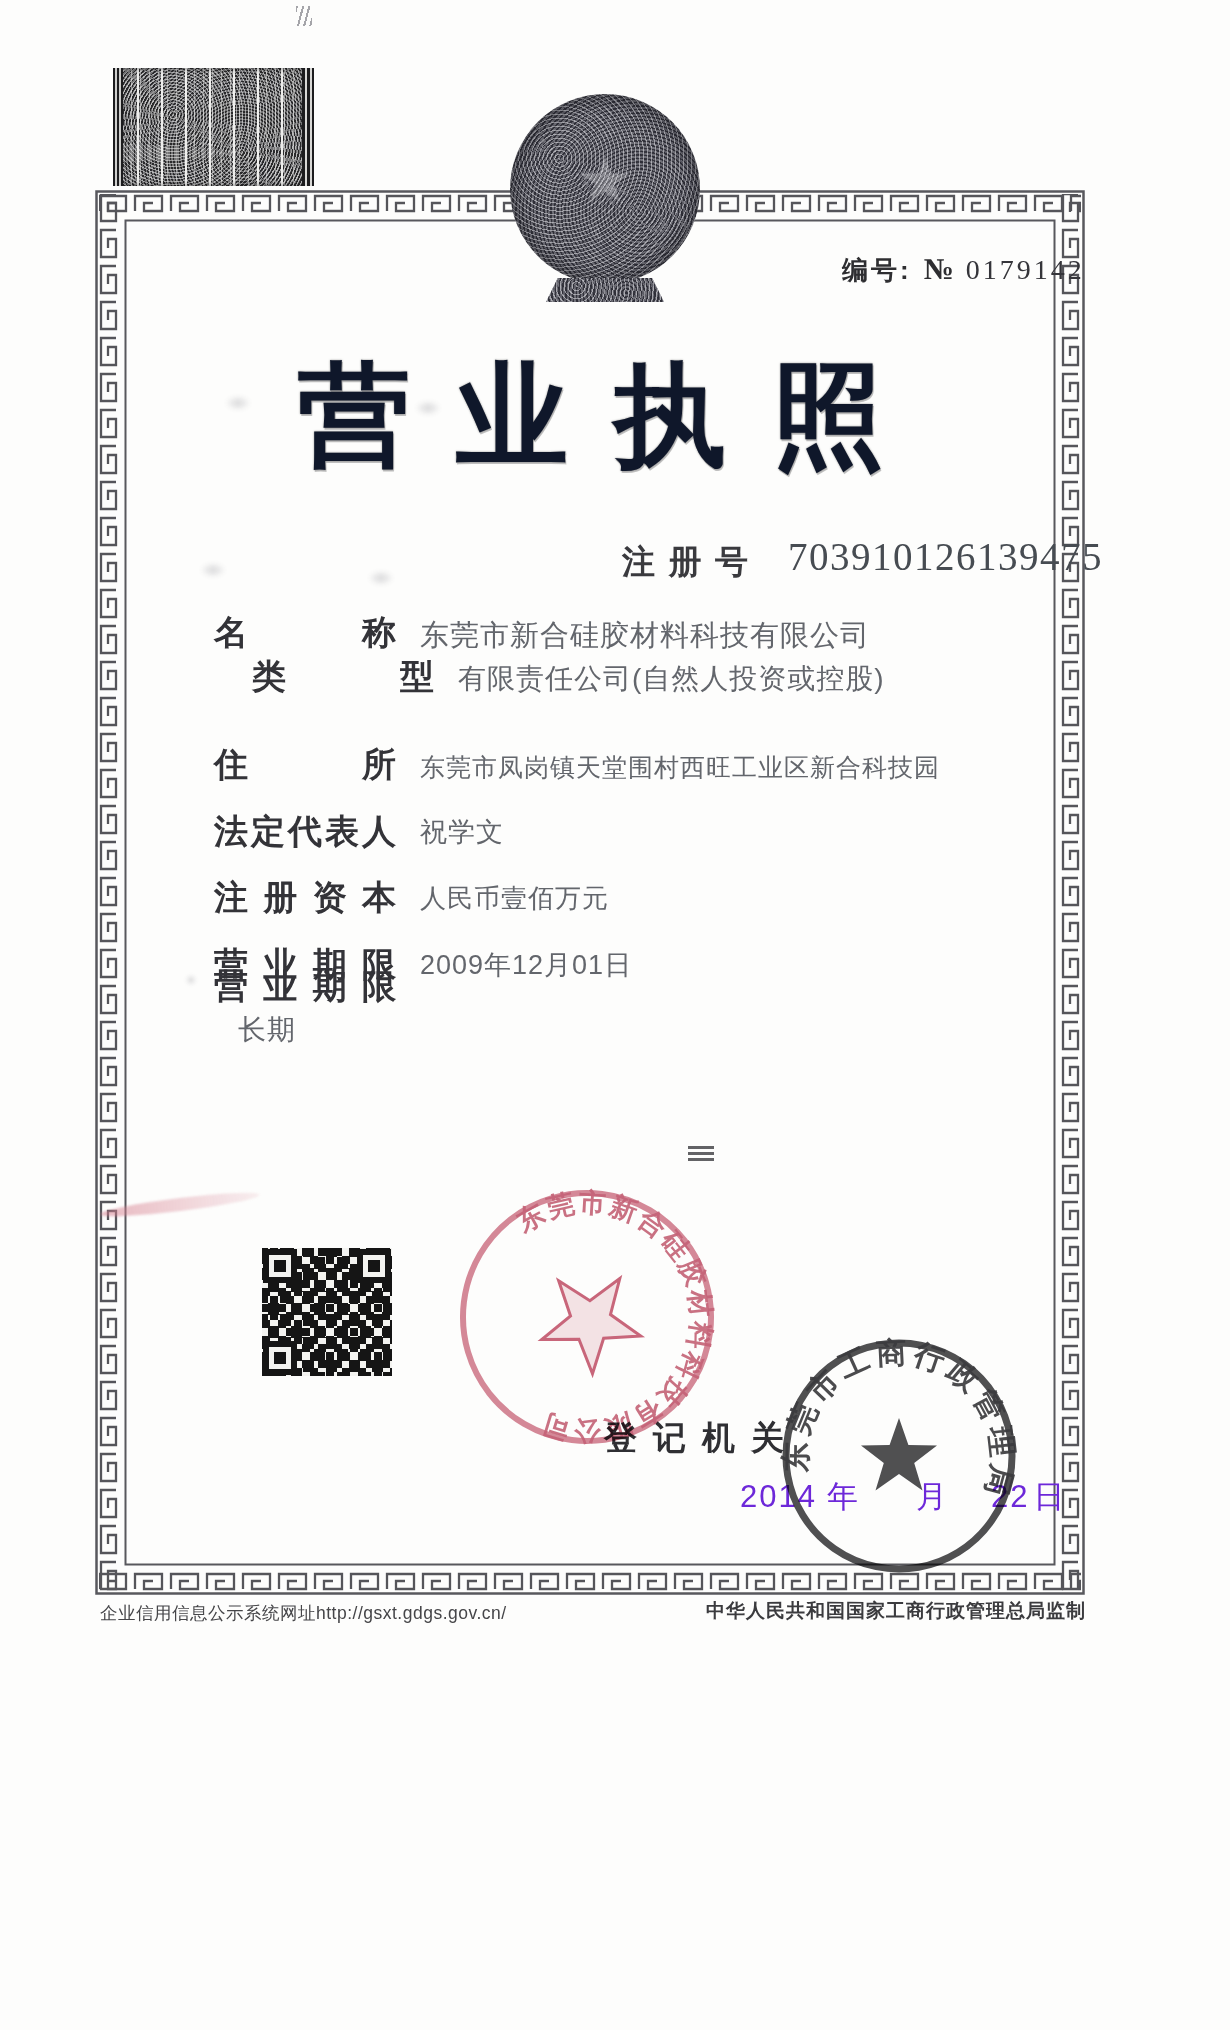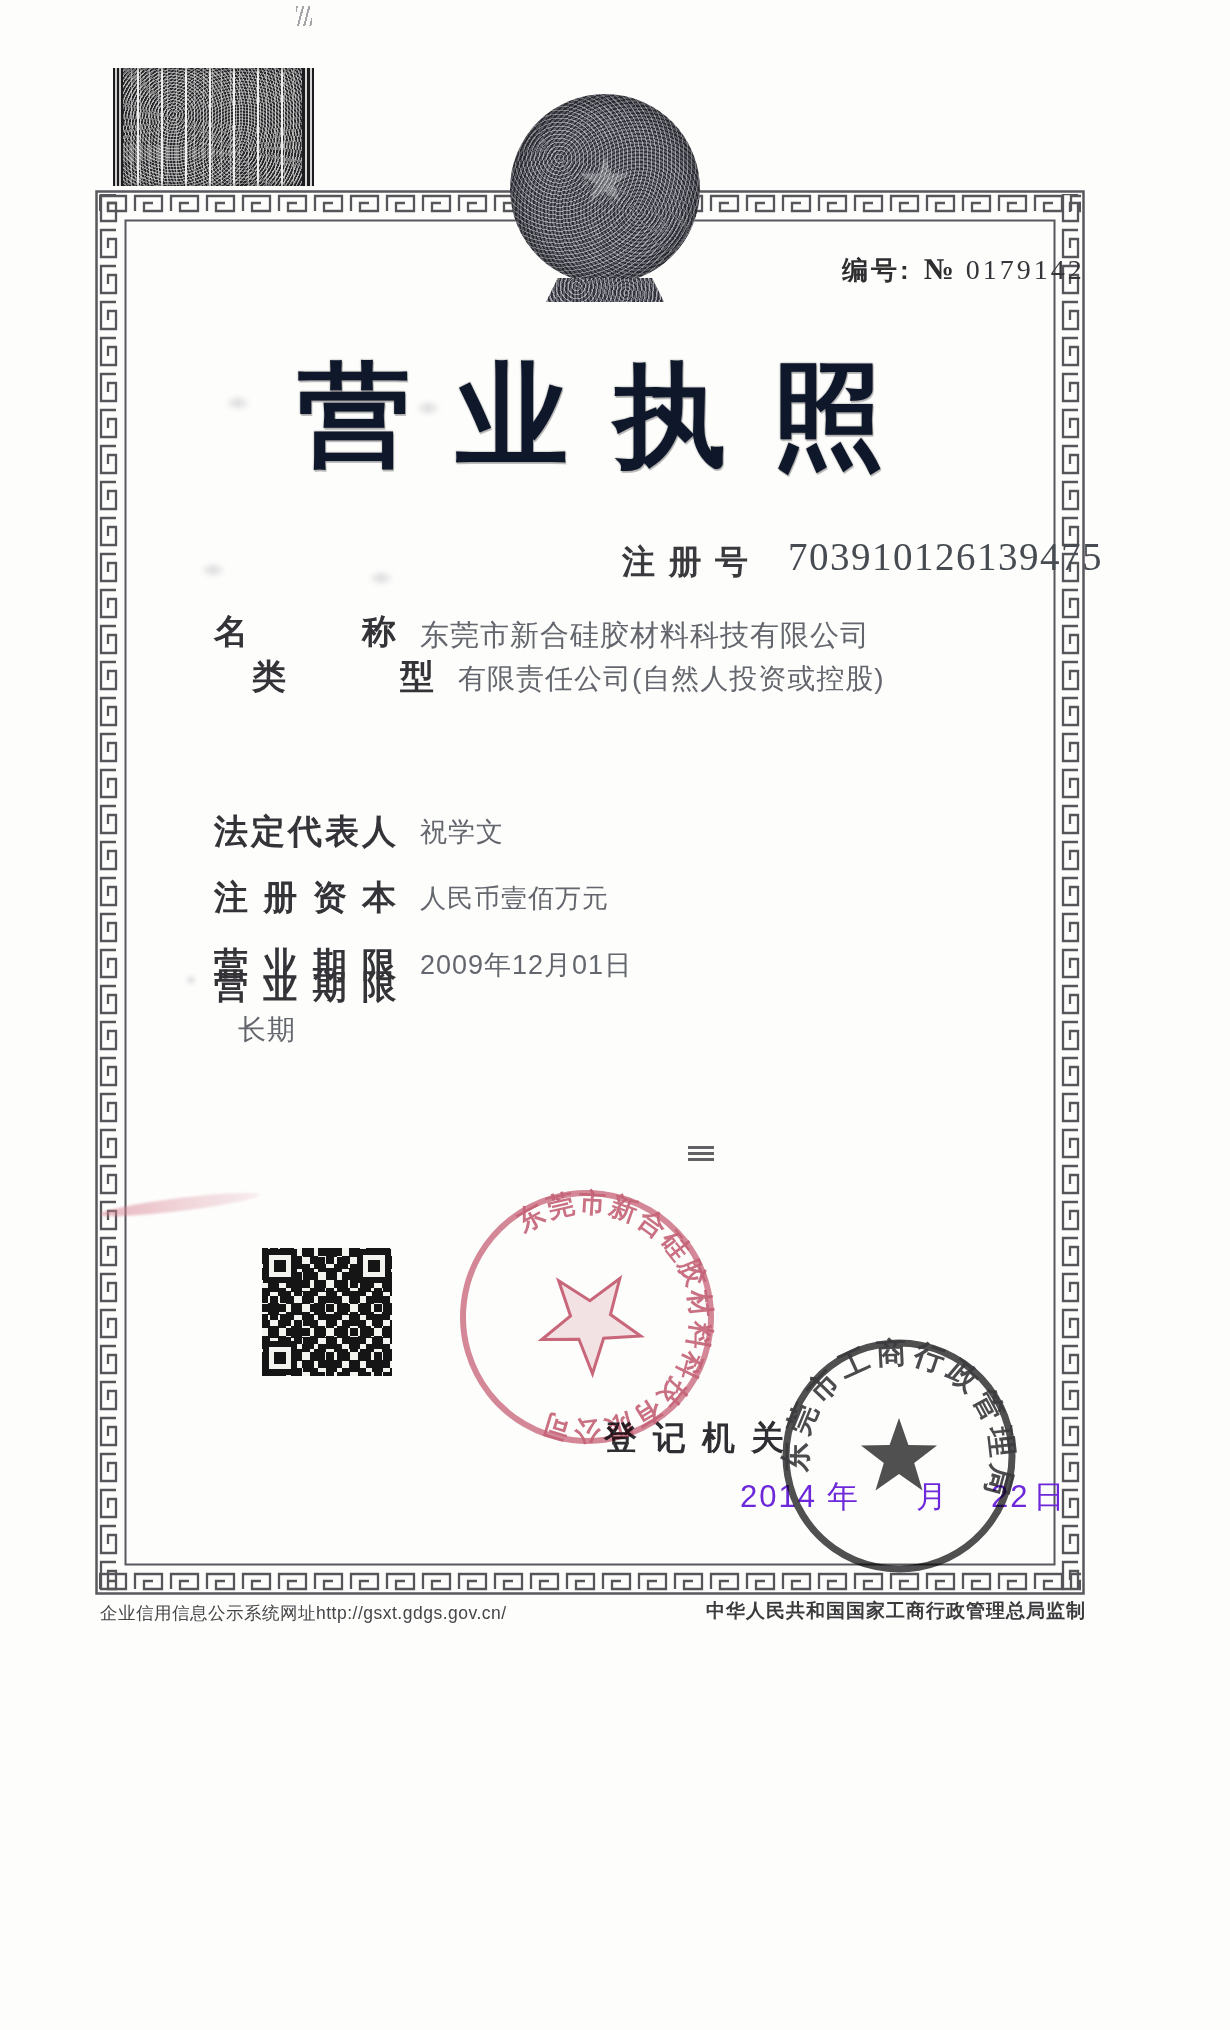--- a/index.html
+++ b/index.html
@@ -165,27 +165,31 @@
     <span class="s-num">0179142</span>
   </div>
 
   <div class="title">营业执照</div>
 
   <div class="regno">
     <span class="r-label">注册号</span>
     <span class="r-value">703910126139475</span>
   </div>
 
-  <div class="row" style="top:612px;font-family:Liberation Serif, serif;">
+  <div class="row" style="top:612px;">
     <span class="lbl">名称</span>
     <span class="val v-name">东莞市新合硅胶材料科技有限公司</span>
   </div>
   <div class="row" style="top:656px;margin-left:38px;">
     <span class="lbl">类型</span>
     <span class="val v-type">有限责任公司(自然人投资或控股)</span>
+  </div>
+  <div class="row" style="top:744px;">
+    <span class="lbl">住所</span>
+    <span class="val v-addr">东莞市凤岗镇天堂围村西旺工业区新合科技园</span>
   </div>
   <div class="row" style="top:811px;">
     <span class="lbl">法定代表人</span>
     <span class="val v-rep">祝学文</span>
   </div>
   <div class="row" style="top:877px;">
     <span class="lbl">注册资本</span>
     <span class="val v-cap">人民币壹佰万元</span>
   </div>
   <div class="row" style="top:944px;">

